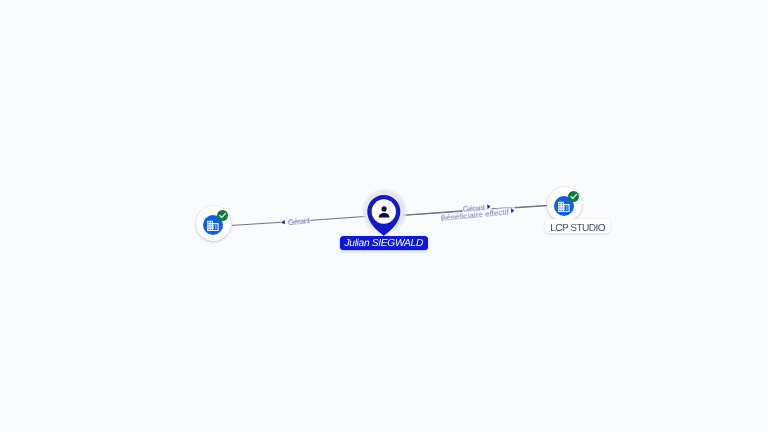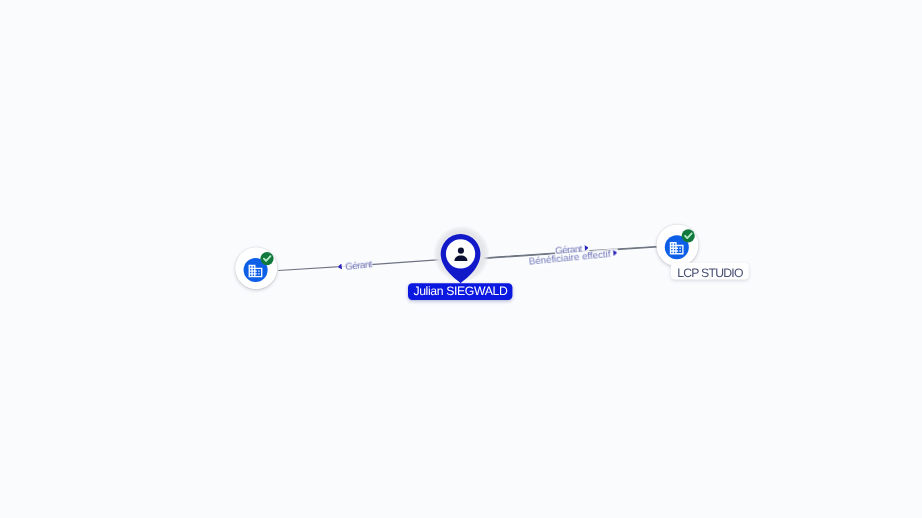--- a/index.html
+++ b/index.html
@@ -15,21 +15,21 @@
   .badge{position:absolute;border-radius:50%;background:#12793e;}
   .badge svg{display:block;}
 
   .label{position:absolute;background:#ffffff;border-radius:3.5px;
          box-shadow:0 1px 3px rgba(40,45,70,.16);
          color:#474e72;font-size:10.2px;line-height:14.6px;height:14.6px;
          white-space:nowrap;padding:0 5.3px;letter-spacing:-0.63px;}
   .label > span{position:relative;top:3px;transform:translateZ(0);display:inline-block;}
   .label-sel{background:#0b18e0;color:#ffffff;box-shadow:0 1px 3px rgba(10,20,120,.3);
              letter-spacing:-0.3px;padding:0 4.5px;height:14.1px;line-height:14.1px;border-radius:3.5px;}
-  .label-sel > span{top:1px;}
+  .label-sel > span{top:1px;font-style:italic;}
 
   .pin-halo{position:absolute;border-radius:50%;
             background:radial-gradient(circle closest-side,#e5e6e9 0%,#e5e6e9 80%,rgba(229,230,233,.55) 92%,rgba(229,230,233,0) 100%);}
   .edge-label{position:absolute;color:#7478ba;font-size:8.1px;line-height:8.1px;white-space:nowrap;
               transform-origin:left top;background:rgba(250,251,253,.82);padding:1.1px 0.4px 0.9px;}
   .edge-label .el-txt{letter-spacing:0;display:inline-block;transform:translateZ(0);}
   .edge-label .el-txt.g1{letter-spacing:-0.45px;}
   .edge-label .arrow{display:inline-block;vertical-align:baseline;margin-left:2.4px;
                      position:relative;top:-1.3px;}
   .edge-label .arrow.left{margin-left:0;margin-right:2.6px;}
@@ -64,21 +64,21 @@
     <div class="co-disc" style="left:6.85px;top:9.25px;width:20px;height:20px;"></div>
     <svg style="position:absolute;left:10.35px;top:13.48px;display:block;" width="13.8" height="13.8" viewBox="0 0 24 24">
       <path fill="#f2f8ff" d="M12 7V3H2v18h20V7H12zM6 19H4v-2h2v2zm0-4H4v-2h2v2zm0-4H4V9h2v2zm0-4H4V5h2v2zm4 12H8v-2h2v2zm0-4H8v-2h2v2zm0-4H8V9h2v2zm0-4H8V5h2v2zm10 12h-8v-2h2v-2h-2v-2h2v-2h-2V9h8v10zm-2-8h-2v2h2v-2zm0 4h-2v2h2v-2z"></path>
     </svg>
     <div class="badge" style="left:20.9px;top:4.8px;width:11.2px;height:11.2px;">
       <svg width="11.2" height="11.2" viewBox="0 0 12 12">
         <path d="M3.1 5.9l2.0 2.1 3.9-4.3" stroke="#b6ecc8" stroke-width="1.6" fill="none" stroke-linecap="round" stroke-linejoin="round"></path>
       </svg>
     </div>
   </div>
-  <div class="label" style="left:559px;top:218.8px;"><span>LCP STUDIO</span></div>
+  <div class="label" style="left:545px;top:218.8px;"><span>LCP STUDIO</span></div>
 
   <div class="pin-halo" style="left:360.5px;top:187.8px;width:47.5px;height:47.5px;"></div>
   <div class="node" style="left:367.1px;top:195.3px;width:33.6px;height:41px;">
     <svg width="33.6" height="41" viewBox="0 0 33.6 41" style="display:block;overflow:visible;">
       <path d="M0.37 18.52 A16.55 16.55 0 1 1 33.23 18.52 C31.58 31.92 16.90 40.00 16.90 41.00 C16.90 40.00 2.02 31.92 0.37 18.52 Z" fill="#1219c9"></path>
       <circle cx="16.8" cy="16.5" r="12.2" fill="#fdfdfe"></circle>
       <g fill="#0b1030">
         <circle cx="17.1" cy="13.9" r="2.55"></circle>
         <path d="M11.7 22.5c0-2.9 2.4-4.5 5.4-4.5s5.4 1.6 5.4 4.5z"></path>
       </g>

